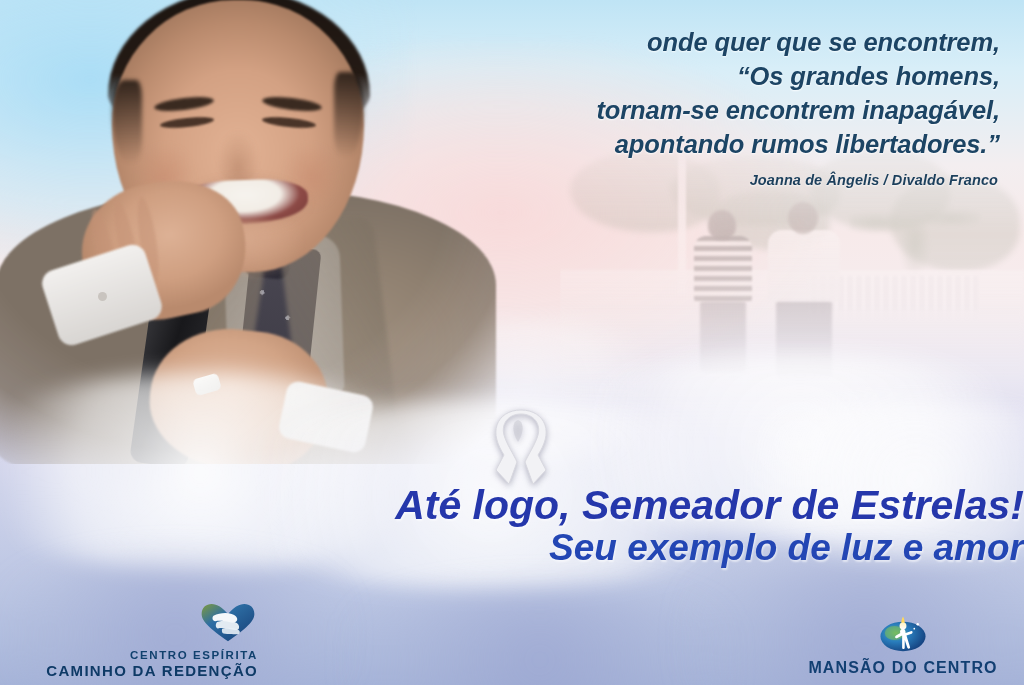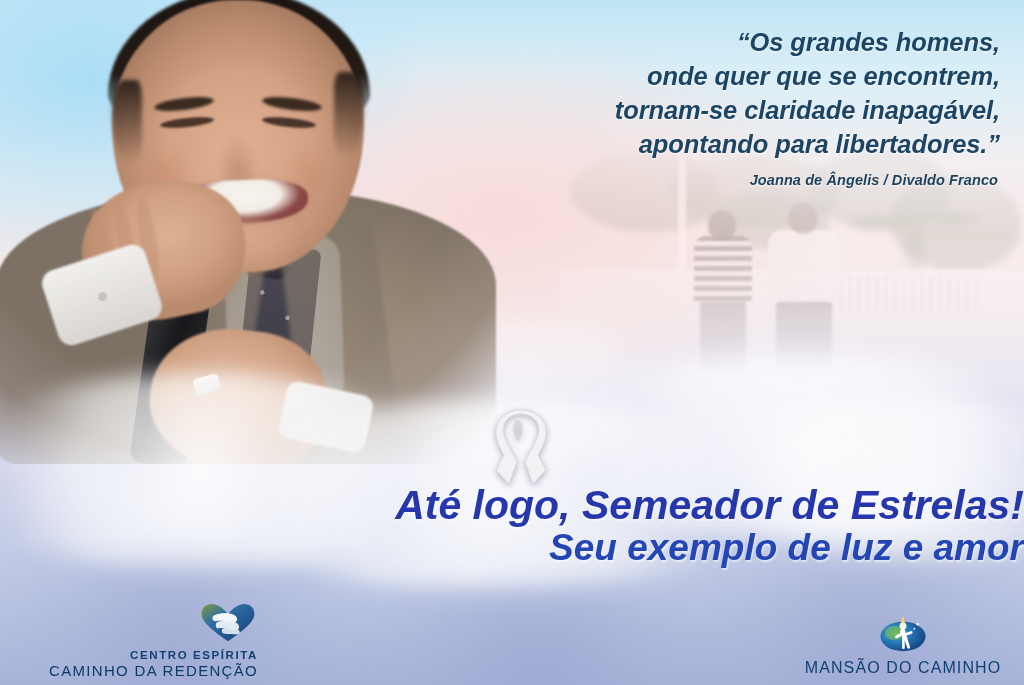--- a/index.html
+++ b/index.html
@@ -431,21 +431,21 @@
     display: block;
     color: #11416e;
     font-weight: bold;
     font-size: 11.5px;
     letter-spacing: 1.6px;
     line-height: 1.15;
   }
   .logo-t2 {
     display: block;
     color: #0e3a66;
-    font-weight: normal;
+    font-weight: bold;
     font-size: 15px;
     letter-spacing: 1.3px;
     line-height: 1.15;
   }
   .logo-right .logo-t2 {
     font-size: 16px;
     letter-spacing: 1.1px;
     color: #123f72;
   }
 </style>
@@ -521,24 +521,24 @@
 
   <div class="cloud cl1"></div>
   <div class="cloud cl2"></div>
   <div class="cloud cl3"></div>
   <div class="cloud cl4"></div>
   <div class="cloud-dark cd1"></div>
   <div class="cloud-dark cd2"></div>
   <div class="cloud-dark cd3"></div>
 
   <div class="quote">
+    <span class="quote-line">onde quer que se encontrem,</span>
     <span class="quote-line">“Os grandes homens,</span>
-    <span class="quote-line">onde quer que se encontrem,</span>
-    <span class="quote-line">tornam-se claridade inapagável,</span>
-    <span class="quote-line">apontando para libertadores.”</span>
+    <span class="quote-line">tornam-se encontrem inapagável,</span>
+    <span class="quote-line">apontando rumos libertadores.”</span>
   </div>
   <div class="quote-attr">Joanna de Ângelis / Divaldo Franco</div>
 
   <div class="ribbon">
     <svg viewBox="0 0 74 78" width="74" height="78" aria-hidden="true">
       <path d="M37 6 C24 6 17 16 20 27 C22.5 36 30 47 33 54 L25 76 L12 62 L20 47 C13 36 10 26 13 17 C16 8 25 2 37 2 C49 2 58 8 61 17 C64 26 61 36 54 47 L62 62 L49 76 L41 54 C44 47 51.5 36 54 27 C57 16 50 6 37 6 Z" fill="#f2f2f5" stroke="#d9d9e0" stroke-width="1"></path>
       <path d="M30 16 C28 22 31 29 34 34 C37 29 40 22 38 16 C36 11 32 11 30 16 Z" fill="#c9c9d2" opacity="0.55"></path>
     </svg>
   </div>
 
@@ -583,16 +583,16 @@
         </defs>
         <ellipse cx="30" cy="27" rx="26" ry="17" fill="url(#gg)"></ellipse>
         <ellipse cx="20" cy="23" rx="11" ry="8" fill="#7cc060" opacity="0.55"></ellipse>
         <path d="M30 4 C27 10 28 13 30 16 C32 13 33 10 30 4 Z" fill="#ffd85c"></path>
         <circle cx="30" cy="15" r="4" fill="url(#fg)"></circle>
         <path d="M30 18 C27 18 26 21 27 23 L22 26 C20 27 21 30 23 29 L29 26 L29 40 C29 42 32 42 32 40 L32 31 L35 40 C36 42 39 41 38 39 L34 26 L40 24 C42 23 41 20 39 21 L33 23 C33 20 32 18 30 18 Z" fill="#ffffff"></path>
         <circle cx="47" cy="13" r="1.4" fill="#ffffff"></circle>
         <circle cx="43" cy="18" r="1" fill="#ffffff"></circle>
       </svg>
     </span>
-    <span class="logo-t2">MANSÃO DO CAMINHO</span>
+    <span class="logo-t2">MANSÃO DO CENTRO</span>
   </div>
 
 </div>
 
 </body></html>

